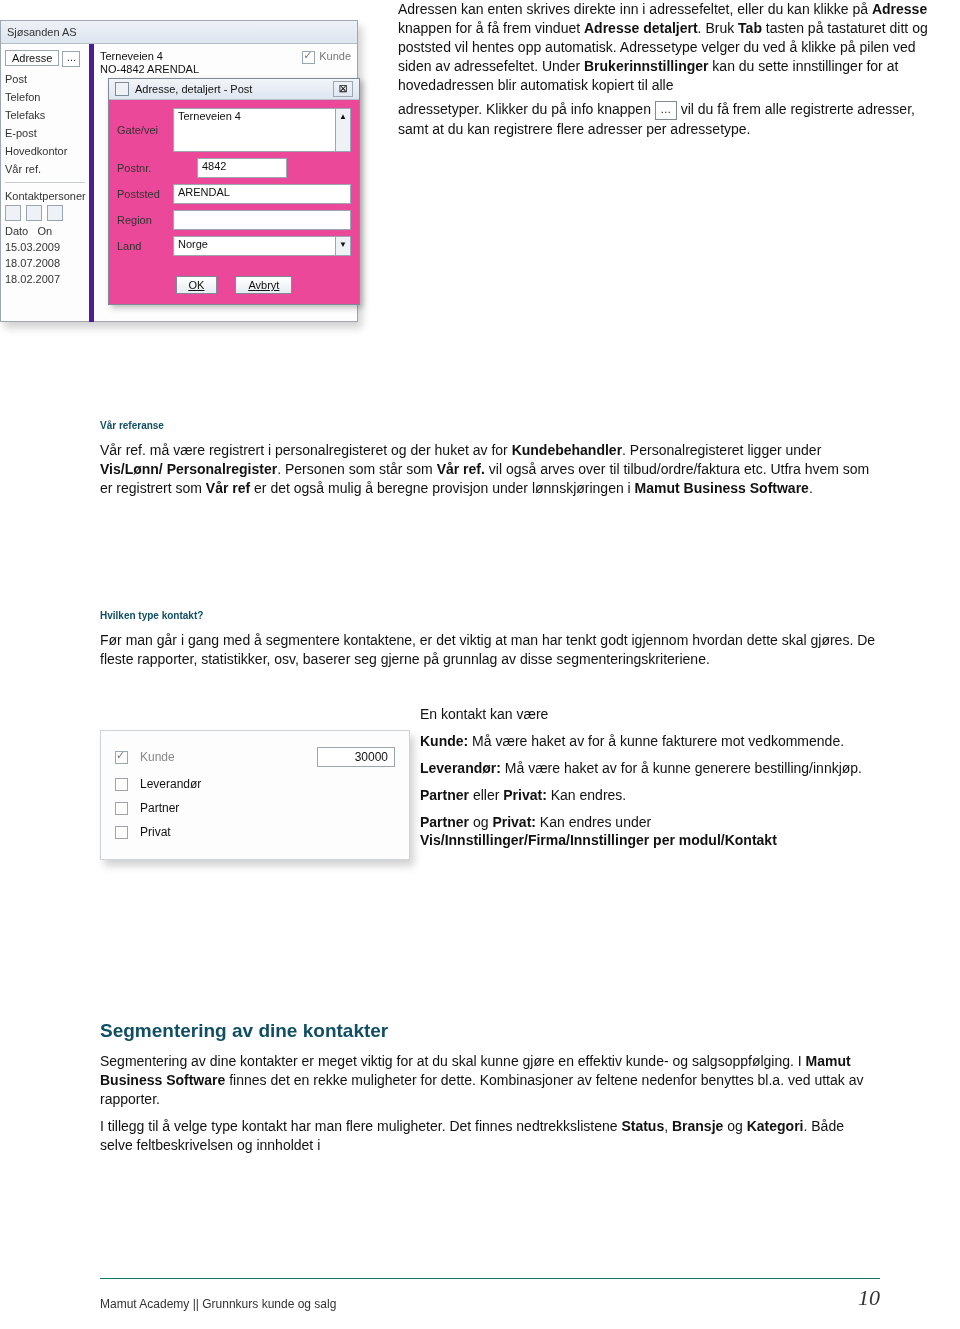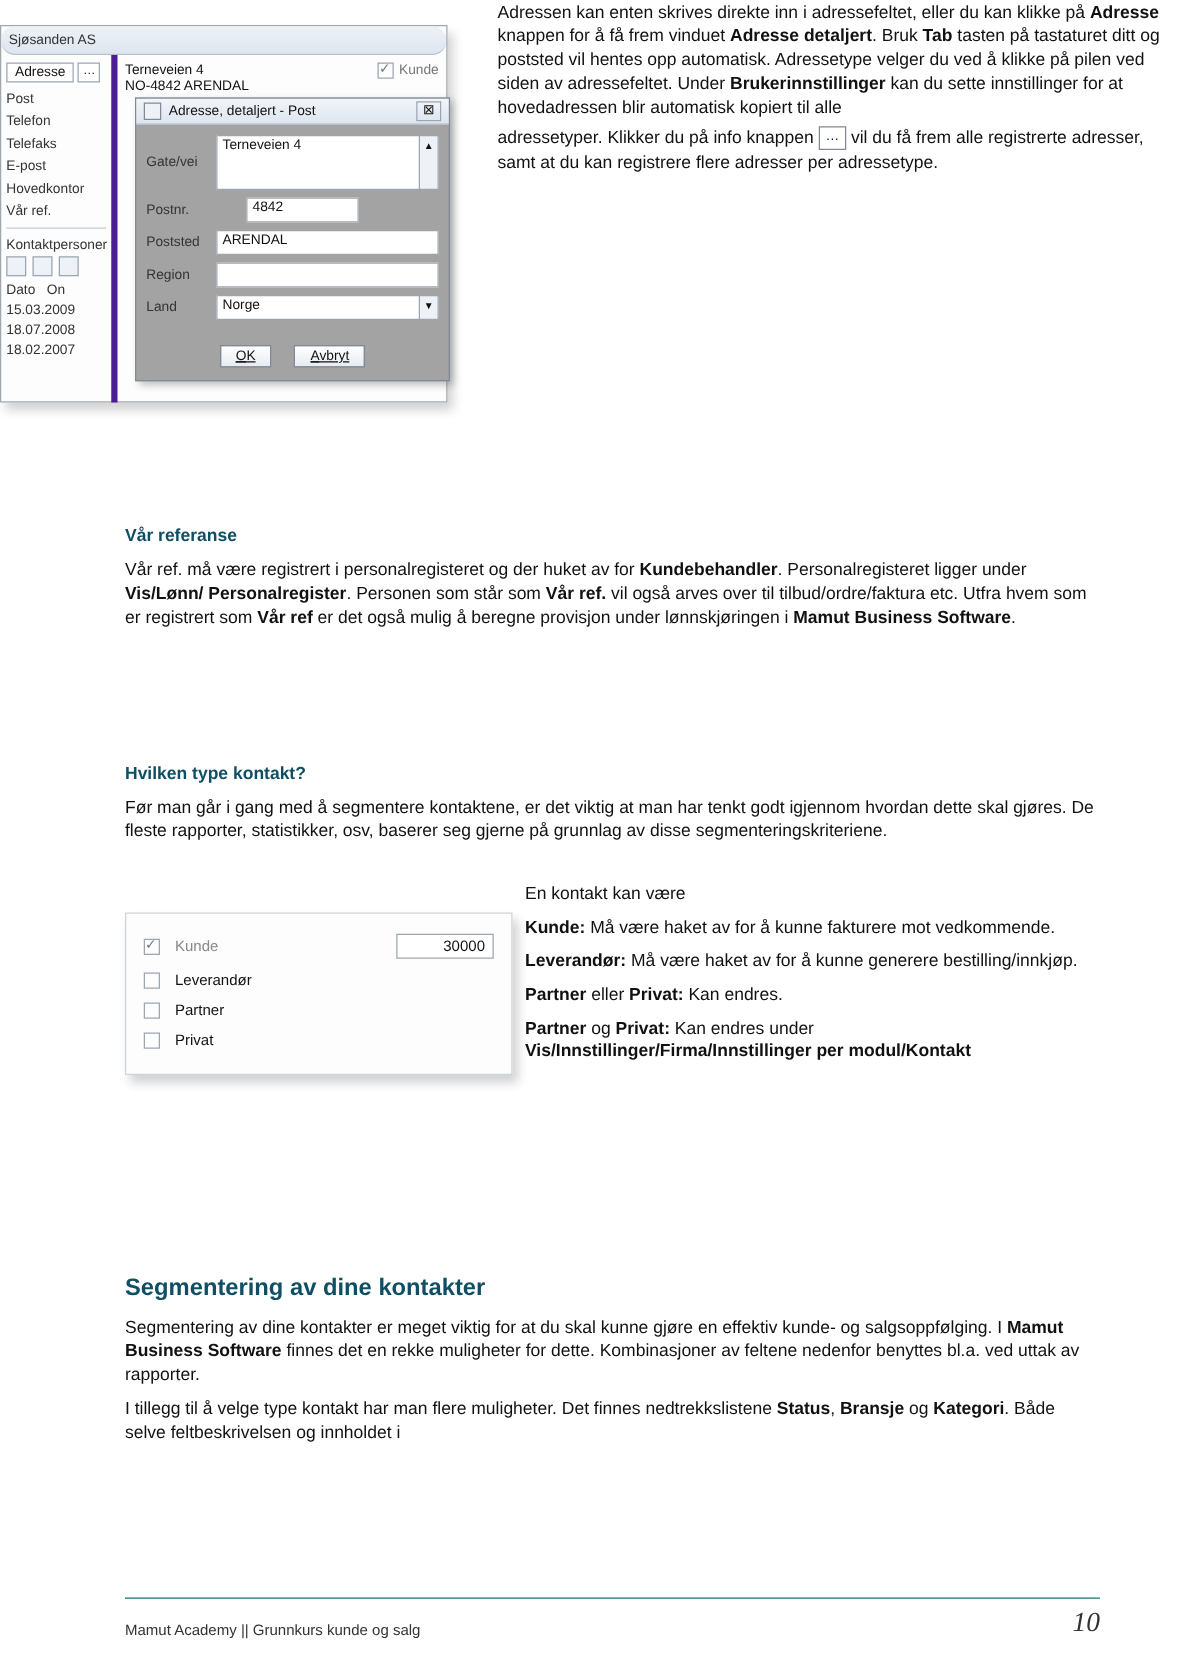--- a/index.html
+++ b/index.html
@@ -42,21 +42,20 @@
     box-shadow: 4px 6px 8px rgba(0,0,0,0.18);
     font-size: 11px;
   }
   .app-titlebar {
     height: 22px;
     background: linear-gradient(#eef2f7,#dde5ef);
     border-bottom: 1px solid #b6bfc9;
     line-height: 22px;
     padding: 0 6px;
     color: #333;
-    border-radius: 11px;
   }
   .app-body {
     display: flex;
     height: calc(100% - 22px);
   }
   .app-left {
     width: 80px;
     border-right: 5px solid #4c1d95;
     padding: 6px 4px;
   }
@@ -126,21 +125,21 @@
     font-size:11px;
     color:#555;
   }
 
   
   .dialog {
     position: absolute;
     left: 14px;
     top: 34px;
     width: 250px;
-    background: #a3a3a3;
+    background: #ec4899;
     border: 1px solid #7f8a96;
     box-shadow: 3px 3px 6px rgba(0,0,0,0.25);
     font-size: 11px;
   }
   .dlg-title {
     background: linear-gradient(#f2f5f9,#dde5ef);
     border-bottom:1px solid #b6bfc9;
     display:flex;
     align-items:center;
     height: 20px;
@@ -212,21 +211,21 @@
 
   
   .doc-block {
     position:absolute;
     left: 100px;
     width: 780px;
   }
   h3.teal {
     color: #0f4e63;
     margin: 0 0 10px 0;
-    font-size: 14px;
+    font-size: 10px;
     font-weight: bold;
   }
   h2.teal-big {
     color: #0f4e63;
     margin: 0 0 10px 0;
     font-size: 19px;
     font-weight: bold;
   }
   .para {
     margin: 0 0 8px 0;

